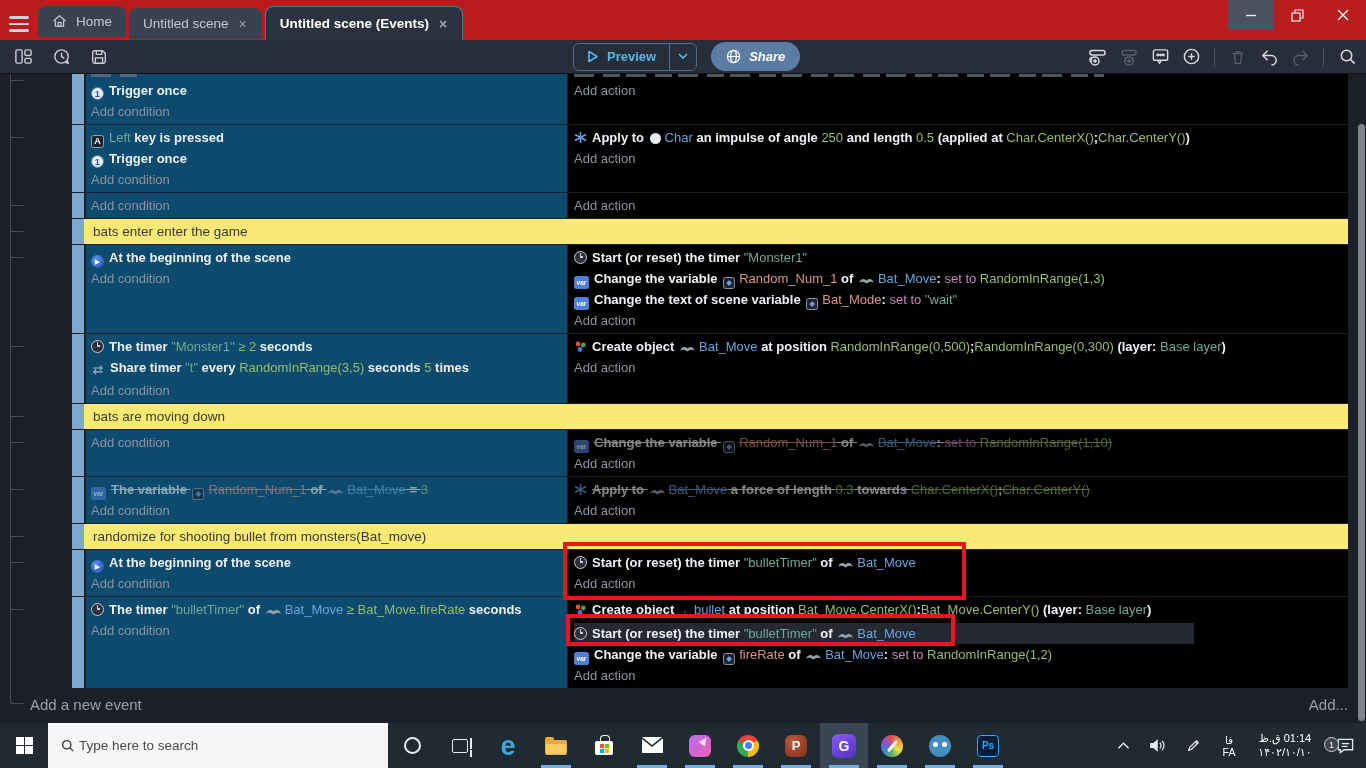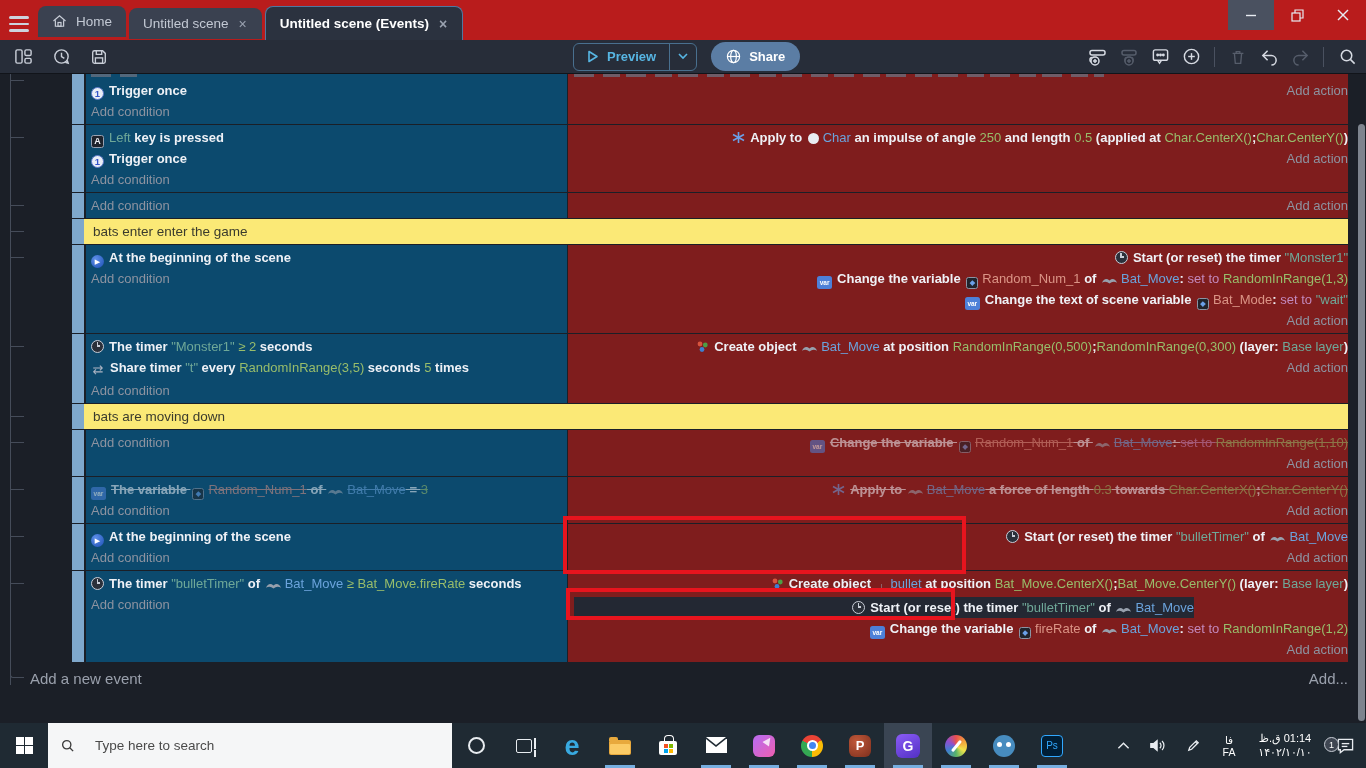--- a/index.html
+++ b/index.html
@@ -21,35 +21,35 @@
   .winbtn.hl { background:#4a5160; }
 
   
   .toolbar { height:34px; background:#272d39; border-bottom:1px solid #11141a; display:flex; align-items:center; position:relative; }
   .tb-left { display:flex; gap:16px; padding-left:12px; }
   .tbicon { display:flex; align-items:center; justify-content:center; width:22px; height:22px; }
   .tb-center { position:absolute; left:573px; display:flex; gap:14px; align-items:center; }
   .previewbtn { display:flex; height:28px; border:1px solid #49708f; border-radius:6px; color:#57b6e3; font-weight:bold; font-size:13px; }
   .pv-main { display:flex; align-items:center; gap:8px; padding:0 13px; }
   .pv-arrow { width:27px; display:flex; align-items:center; justify-content:center; border-left:1px solid #49708f; }
-  .sharebtn { height:29px; background:#5b7da4; border-radius:15px; display:flex; align-items:center; gap:8px; padding:0 15px; color:#fff; font-weight:bold; font-size:13px; }
+  .sharebtn { height:29px; background:#5b7da4; border-radius:15px; display:flex; align-items:center; gap:8px; padding:0 15px; color:#fff; font-weight:bold; font-size:13px;font-style:italic; }
   .tb-right { position:absolute; right:8px; display:flex; align-items:center; gap:9px; }
   .vsep { width:1px; height:20px; background:#4a5160; margin:0 3px; }
 
   
   .events { position:relative; height:649px; overflow:hidden; background:#1b1f27; }
   .events::before { content:""; position:absolute; left:10px; top:0; bottom:38px; width:1px; background:#454c59; }
   .erow { display:flex; margin-bottom:1px; position:relative; }
   .erow::before { content:""; position:absolute; left:11px; top:12px; width:13px; height:1px; background:#454c59; }
   .erow.clip { margin-top:-6px; }
   .gut { width:72px; flex:none; }
   .strip { width:12px; flex:none; background:#7fa8cc; }
   .cells { flex:1; display:flex; margin-left:2px; margin-right:18px; }
   .conds { width:482px; flex:none; background:#0c4a6e; border-right:1px solid #1b1f27; padding:2px 0 2px 5px; overflow:hidden; }
-  .acts  { flex:1; background:#7f1d1d; padding:2px 0 2px 6px; position:relative; overflow:visible;text-align:right; }
+  .acts  { flex:1; background:#000000; padding:2px 0 2px 6px; position:relative; overflow:visible; }
   .comment { flex:1; margin-right:18px; background:#fbe976; color:#3a3b2d; font-size:13.5px; display:flex; align-items:center; padding:0 9px; height:25px; }
   .line { line-height:21px; font-size:13px; white-space:nowrap; color:#eef1f6; }
   .line .seg.w { color:#eef1f6; font-weight:bold; }
   .line .seg.str { color:#6fa898; }
   .line .seg.num { color:#98bd6b; }
   .line .seg.var { color:#db9486; }
   .line .seg.obj { color:#6ba3dc; font-weight:normal; }
   .line .seg.set { color:#c389bd; }
   .line.add { color:#8d93a0; font-weight:normal; }
   .line.struck { opacity:.55; }
@@ -81,21 +81,21 @@
 
   .efooter { display:flex; justify-content:space-between; align-items:center; height:30px; padding:0 18px 0 30px; color:#9aa0ac; font-size:15px; position:relative; }
   .efooter::before { content:""; position:absolute; left:10px; top:-4px; width:13px; height:18px; border-left:1px solid #454c59; border-bottom:1px solid #454c59; border-radius:0 0 0 3px; }
   .vscroll { position:absolute; right:1px; top:50px; bottom:2px; width:7px; background:#7e848e; border-radius:4px; z-index:9; }
 
   
   .taskbar { height:45px; background:#1f2a33; display:flex; align-items:stretch; }
   .tb-start { width:48px; display:flex; align-items:center; justify-content:center; }
   .winlogo { width:17px; height:17px; display:grid; grid-template-columns:8px 8px; grid-template-rows:8px 8px; gap:1px; }
   .winlogo i { background:#fff; }
-  .tb-searchbox { width:404px; background:#f5f6f7; display:flex; align-items:center; gap:20px; padding:0 12px; }
+  .tb-searchbox { width:340px; background:#f5f6f7; display:flex; align-items:center; gap:4px; padding:0 12px; }
   .tb-searchbox span { color:#4a4a4a; font-size:13.5px; }
   .slot { width:48px; display:flex; align-items:center; justify-content:center; position:relative; }
   .slot.open::after { content:""; position:absolute; bottom:0; left:9px; right:9px; height:3px; background:#76aee0; }
   .slot.active { background:#3a4553; }
   .ic-cortana { width:17px; height:17px; border-radius:50%; border:2px solid #e8ecf0; }
   .ic-taskview { width:16px; height:14px; border:1.6px solid #e8ecf0; border-radius:2px; position:relative; }
   .ic-taskview::after { content:""; position:absolute; right:-5px; top:2px; width:2px; height:7px; background:#e8ecf0; box-shadow:0 -4px 0 #e8ecf0 ,0 8px 0 #e8ecf0; }
   .ic-edge { color:#38a9e0; font-size:27px; font-weight:bold; line-height:22px; }
   .ic-folder { width:22px; height:15px; background:#e8a93d; border-radius:2px; position:relative; margin-top:4px; }
   .ic-folder::before { content:""; position:absolute; top:-3px; left:0; width:9px; height:4px; background:#e8a93d; border-radius:2px 2px 0 0; }
@@ -113,21 +113,21 @@
   .ic-chrome { width:22px; height:22px; border-radius:50%; background:conic-gradient(from -60deg,#ea4335 0 33%,#fbbc05 33% 66%,#34a853 66% 100%); position:relative; }
   .ic-chrome::before { content:""; position:absolute; inset:5.5px; background:#fff; border-radius:50%; }
   .ic-chrome::after { content:""; position:absolute; inset:7.5px; background:#4285f4; border-radius:50%; }
   .ic-psiphon { width:22px; height:22px; border-radius:6px; background:radial-gradient(circle at 35% 30%,#c1593a,#7e2f1d); color:#fff; font-weight:bold; font-size:13px; display:flex; align-items:center; justify-content:center; }
   .ic-gdevelop { width:24px; height:24px; border-radius:6px; background:linear-gradient(150deg,#8b5cf6,#5230c4); color:#fff; font-weight:bold; font-size:14px; display:flex; align-items:center; justify-content:center; }
   .ic-krita { width:22px; height:22px; border-radius:50%; background:conic-gradient(#e94f4f,#f2a33c,#efe34a,#58b368,#3e7fd0,#8e4fd0,#e94f4f); position:relative; }
   .ic-krita::after { content:""; position:absolute; left:9.5px; top:4px; width:3px; height:14px; background:#fff; transform:rotate(40deg); border-radius:2px; }
   .ic-godot { width:22px; height:22px; border-radius:50%; background:#478cbf; position:relative; }
   .ic-godot::before, .ic-godot::after { content:""; position:absolute; top:7px; width:5px; height:5px; border-radius:50%; background:#fff; }
   .ic-godot::before { left:4px; } .ic-godot::after { right:4px; }
-  .ic-photoshop { width:22px; height:22px; border-radius:4px; background:#001e36; border:1.5px solid #31a8ff; color:#31a8ff; font-weight:normal; font-size:10px; display:flex; align-items:center; justify-content:center; }
+  .ic-photoshop { width:22px; height:22px; border-radius:4px; background:#001e36; border:1.5px solid #31a8ff; color:#31a8ff; font-weight:bold; font-size:10px; display:flex; align-items:center; justify-content:center; }
   .tb-tray { margin-left:auto; display:flex; align-items:center; gap:11px; padding-right:4px; color:#fff; }
   .trayic { display:flex; align-items:center; justify-content:center; width:24px; }
   .lang { text-align:center; font-size:10.5px; line-height:12px; width:26px; }
   .clockblk { text-align:center; font-size:11px; line-height:13.5px; min-width:64px; }
   .notif { position:relative; width:34px; display:flex; align-items:center; justify-content:center; }
   .badge { position:absolute; left:-4px; bottom:2px; width:15px; height:15px; border-radius:50%; background:#3f4652; border:1px solid #c7ccd4; color:#fff; font-size:9px; display:flex; align-items:center; justify-content:center; }
 </style>
 </head>
 <body>
 
@@ -442,20 +442,25 @@
                 </svg>
               </span><span class="seg w">Apply to </span><span class="ic mid">
                 <svg width="15" height="9" viewBox="0 0 16 9">
                   <path d="M0 7 Q3 0.5 8 4.5 Q13 0.5 16 7 Q12 4.6 8 7.6 Q4 4.6 0 7" fill="#97a0ad"></path>
                 </svg>
               </span><span class="seg obj">Bat_Move</span><span class="seg w"> a force of length </span><span class="seg num">0.3</span><span class="seg w"> towards </span><span class="seg num">Char.CenterX()</span><span class="seg w">;</span><span class="seg num">Char.CenterY()</span></div>
             <div class="line add">Add action</div>
           </div>
     </div>
       </div>
+      <div class="erow crow">
+      <div class="gut"></div>
+      <div class="strip"></div>
+      <div class="comment">randomize for shooting bullet from monsters(Bat_move)</div>
+      </div>
       <div class="erow">
     <div class="gut"></div>
     <div class="strip"></div>
     <div class="cells">
       <div class="conds">
             <div class="line"><span class="ic ic-begin">▶</span><span class="seg w">At the beginning of the scene</span></div>
             <div class="line add">Add condition</div>
           </div>
       <div class="acts">
             <div class="red-box b1"></div>

